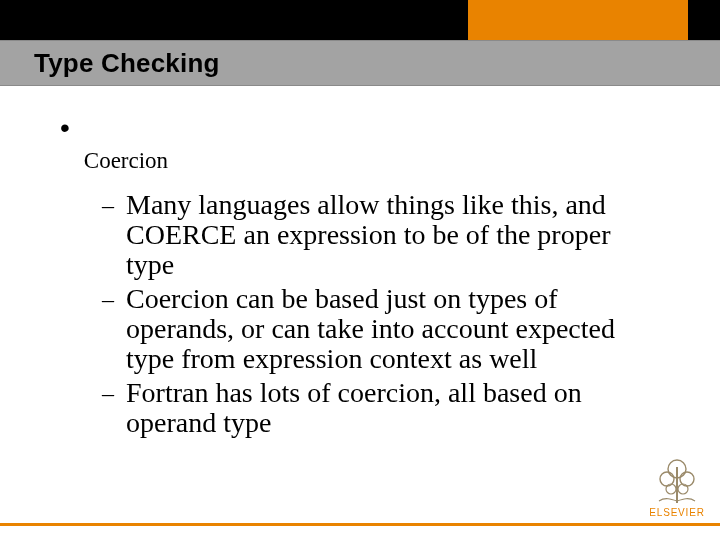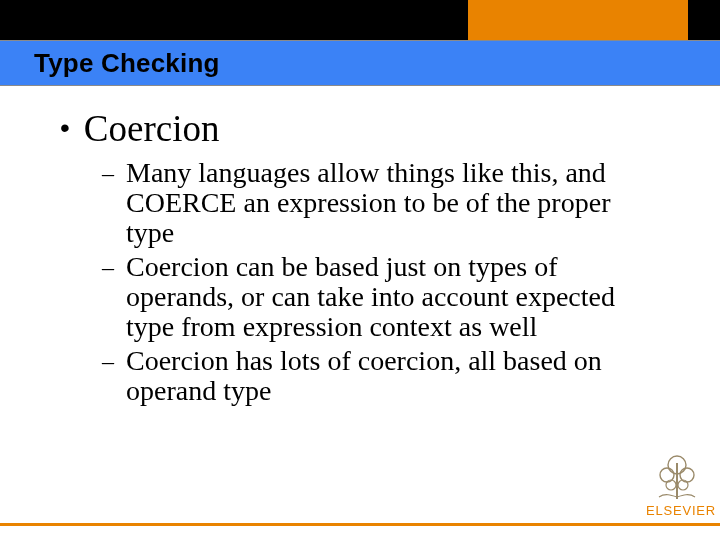--- a/index.html
+++ b/index.html
@@ -1,33 +1,33 @@
 <!DOCTYPE html>
 <html><head>
 <meta charset="utf-8">
 <style>
   * { margin: 0; padding: 0; box-sizing: border-box; }
   html, body { width: 720px; height: 540px; background: #fff; font-family: Georgia, "Times New Roman", serif; color: #000; }
   .slide { position: relative; width: 720px; height: 540px; overflow: hidden; }
   .topband { position: absolute; top: 0; left: 0; width: 720px; height: 40px; background: #000; }
   .orange  { position: absolute; top: 0; left: 468px; width: 220px; height: 40px; background: #e98300; }
-  .titlebar { position: absolute; top: 40px; left: 0; width: 720px; height: 46px; background: #3b82f6; border-top: 1px solid #8a8a8a; border-bottom: 1px solid #8a8a8a; display: flex; align-items: center; padding-left: 34px; }
+  .titlebar { position: absolute; top: 40px; left: 0; width: 720px; height: 46px; background: #a3a3a3; border-top: 1px solid #8a8a8a; border-bottom: 1px solid #8a8a8a; display: flex; align-items: center; padding-left: 34px; }
   .titlebar h1 { font-family: Arial, Helvetica, sans-serif; font-weight: 900; font-size: 26px; letter-spacing: 0.2px; color: #000; }
   .content { position: absolute; top: 112px; left: 60px; width: 600px; }
   .lvl1 { display: flex; align-items: flex-start; margin-bottom: 12px; }
   .lvl1 .bull { font-size: 28px; line-height: 32px; margin-right: 14px; font-family: Arial, sans-serif; }
-  .lvl1 .txt  { font-size: 37px; line-height: 34px; }
+  .lvl1 .txt  { font-size: 23px; line-height: 34px; margin-top: 32px; }
   .sub { margin-left: 42px; }
   .lvl2 { display: flex; align-items: flex-start; margin-bottom: 4px; }
   .lvl2 .dash { font-size: 24px; line-height: 30px; margin-right: 8px; min-width: 16px; }
   .lvl2 .txt  { font-size: 28px; line-height: 30px; }
   .footer-line { position: absolute; left: 0; bottom: 14px; width: 720px; height: 3px; background: #e98300; }
   .logo { position: absolute; right: 12px; bottom: 22px; width: 62px; text-align: center; }
   .logo svg { display: block; margin: 0 auto; }
-  .logo .brand { font-family: Arial, Helvetica, sans-serif; font-size: 13px; letter-spacing: 0.8px; color: #e98300; margin-top: 2px; }
+  .logo .brand { font-family: Arial, Helvetica, sans-serif; font-size: 10px; letter-spacing: 0.8px; color: #e98300; margin-top: 2px; }
 </style>
 </head>
 <body>
 
 <div class="slide">
   <div class="topband"></div>
   <div class="orange"></div>
 
   <div class="titlebar">
     <h1>Type Checking</h1>
@@ -42,21 +42,21 @@
       <div class="lvl2">
         <span class="dash">–</span>
         <span class="txt">Many languages allow things like this, and COERCE an expression to be of the proper type</span>
       </div>
       <div class="lvl2">
         <span class="dash">–</span>
         <span class="txt">Coercion can be based just on types of operands, or can take into account expected type from expression context as well</span>
       </div>
       <div class="lvl2">
         <span class="dash">–</span>
-        <span class="txt">Coercion has lots of coercion, all based on operand type</span>
+        <span class="txt">Fortran has lots of coercion, all based on operand type</span>
       </div>
     </div>
   </div>
 
   <div class="logo">
     <svg width="48" height="48" viewBox="0 0 48 48">
       <rect x="0" y="0" width="48" height="48" fill="none"></rect>
       <line x1="24" y1="46" x2="24" y2="10" stroke="#9a8a6a" stroke-width="2"></line>
       <circle cx="24" cy="12" r="9" fill="none" stroke="#9a8a6a" stroke-width="1.4"></circle>
       <circle cx="14" cy="22" r="7" fill="none" stroke="#9a8a6a" stroke-width="1.4"></circle>

